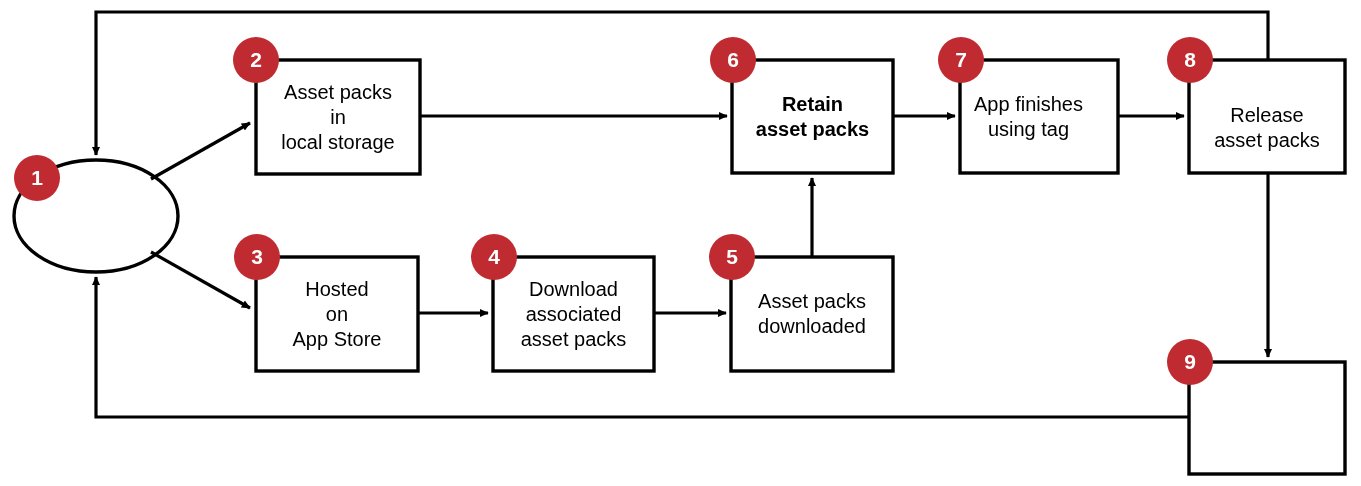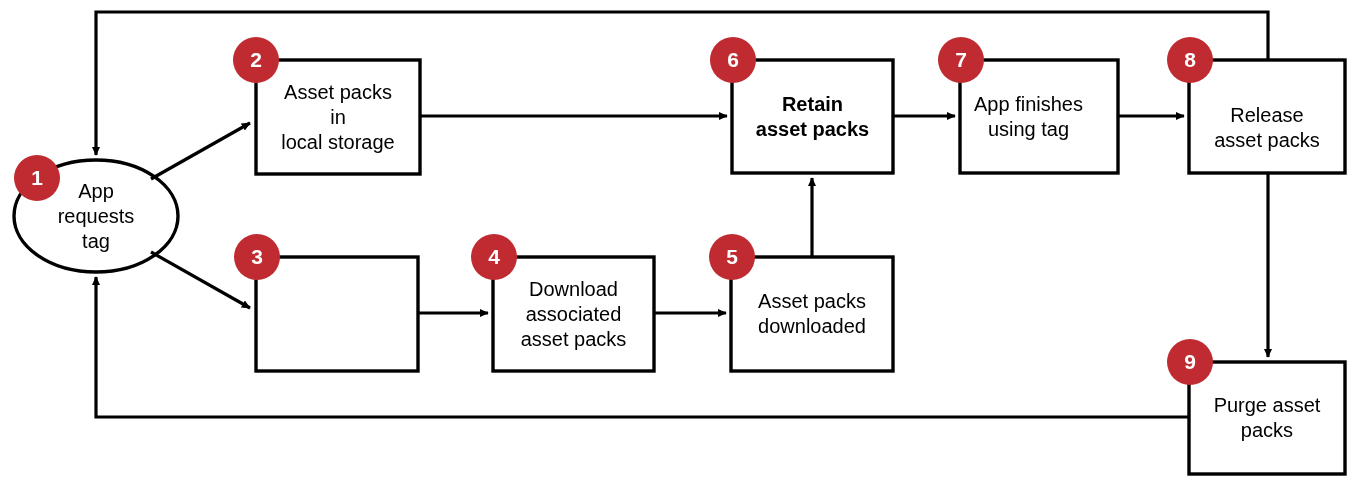--- a/index.html
+++ b/index.html
@@ -95,39 +95,37 @@
       <line x1="1118" y1="116" x2="1184" y2="116" marker-end="url(#arrowhead)"></line>
 
       <path d="M1268,60 L1268,12 L96,12 L96,155" marker-end="url(#arrowhead)"></path>
 
       <line x1="1268" y1="173" x2="1268" y2="357" marker-end="url(#arrowhead)"></line>
 
       <path d="M1189,417 L96,417 L96,277" marker-end="url(#arrowhead)"></path>
     </g>
   </svg>
 
-  <div class="node-label" style="left:14px; top:160px; width:164px; height:112px;">App
-requests
-tag</div>
   <div class="node-label" style="left:256px; top:60px; width:164px; height:114px;">Asset packs
 in
 local storage</div>
+  <div class="node-label" style="left:256px; top:257px; width:162px; height:114px;">Hosted
+on
+App Store</div>
   <div class="node-label" style="left:493px; top:257px; width:161px; height:114px;">Download
 associated
 asset packs</div>
   <div class="node-label" style="left:731px; top:257px; width:162px; height:114px;">Asset packs
 downloaded</div>
   <div class="node-label" style="left:732px; top:60px; width:161px; height:113px;font-weight:bold;">Retain
 asset packs</div>
   <div class="node-label" style="left:960px; top:60px; width:137px; height:113px;">App finishes
 using tag</div>
   <div class="node-label" style="left:1189px; top:60px; width:156px; height:135px;">Release
 asset packs</div>
-  <div class="node-label" style="left:1189px; top:362px; width:156px; height:112px;">Purge asset
-packs</div>
 
   <div class="badge" style="left: 14px; top: 155px; background: rgb(191, 43, 48);">1</div>
   <div class="badge" style="left: 233px; top: 37px; background: rgb(191, 43, 48);">2</div>
   <div class="badge" style="left: 234px; top: 234px; background: rgb(191, 43, 48);">3</div>
   <div class="badge" style="left: 471px; top: 234px; background: rgb(191, 43, 48);">4</div>
   <div class="badge" style="left: 709px; top: 234px; background: rgb(191, 43, 48);">5</div>
   <div class="badge" style="left: 710px; top: 37px; background: rgb(191, 43, 48);">6</div>
   <div class="badge" style="left: 938px; top: 37px; background: rgb(191, 43, 48);">7</div>
   <div class="badge" style="left: 1167px; top: 37px; background: rgb(191, 43, 48);">8</div>
   <div class="badge" style="left: 1167px; top: 339px; background: rgb(191, 43, 48);">9</div>

